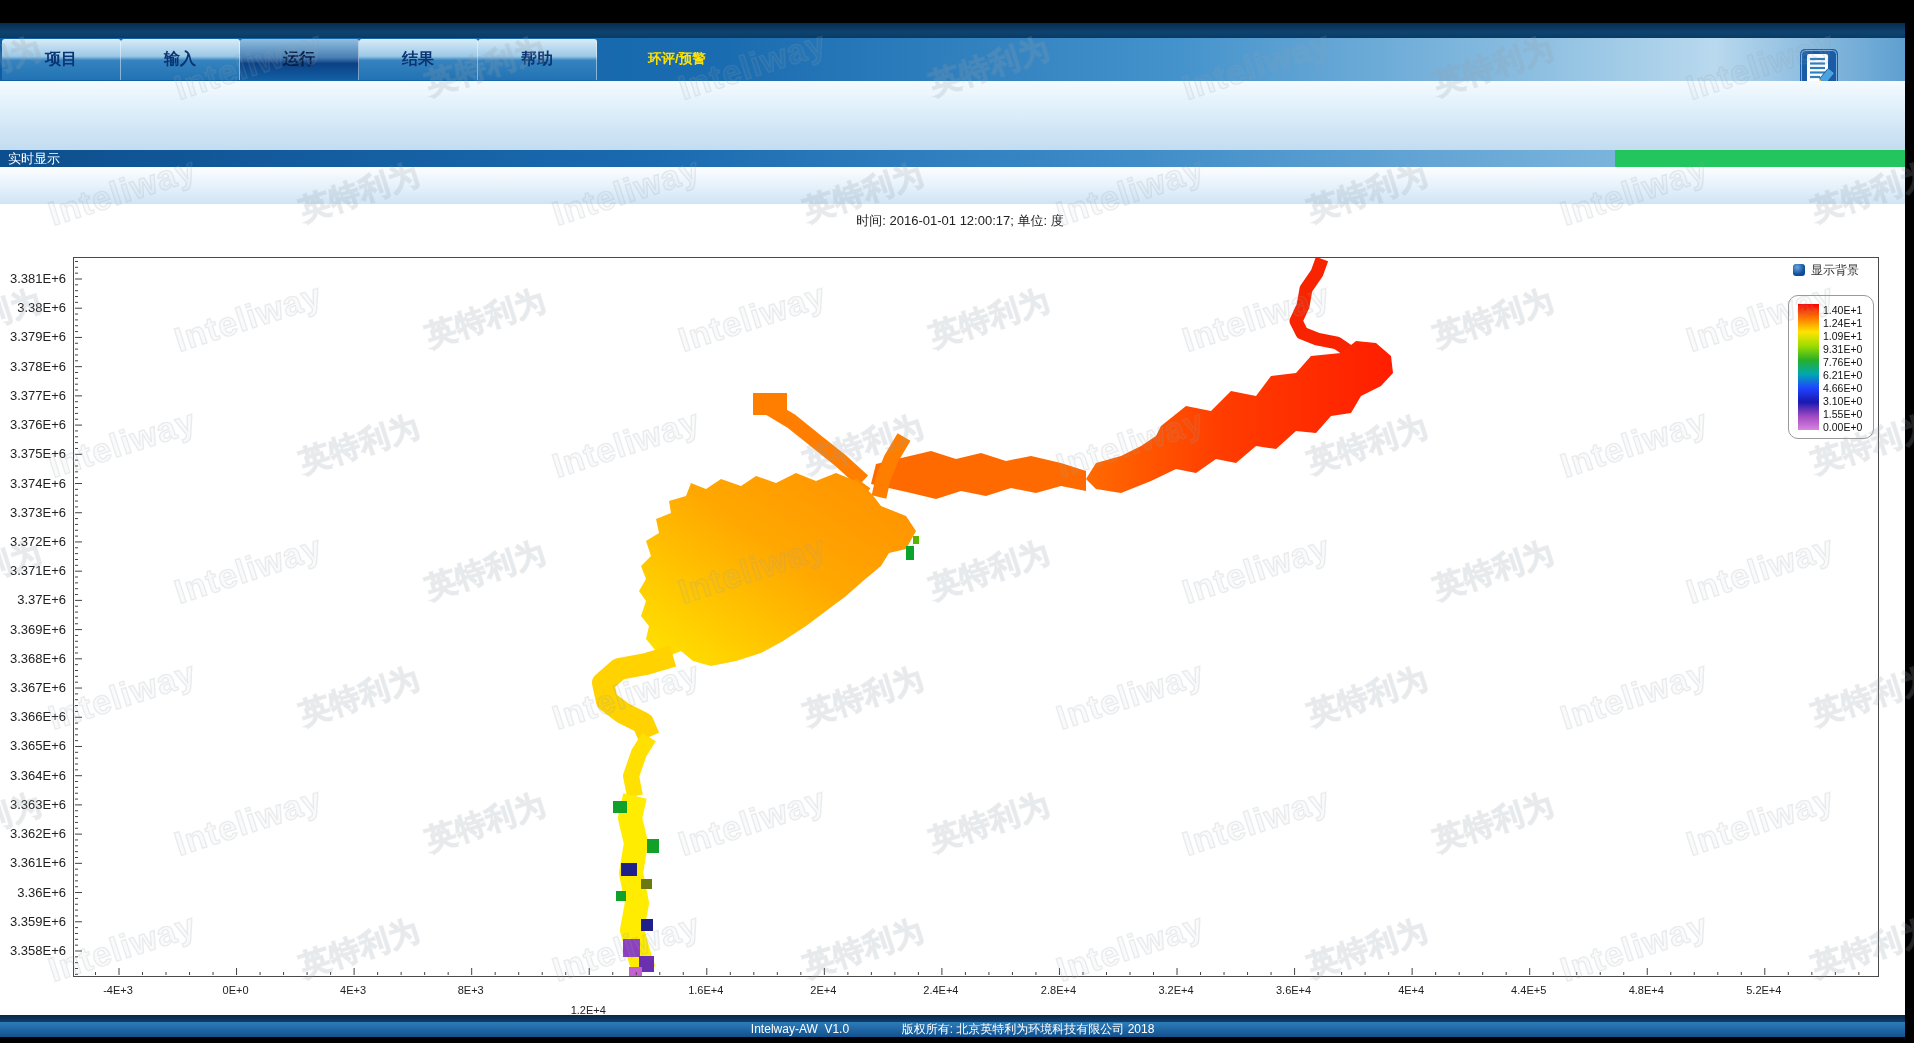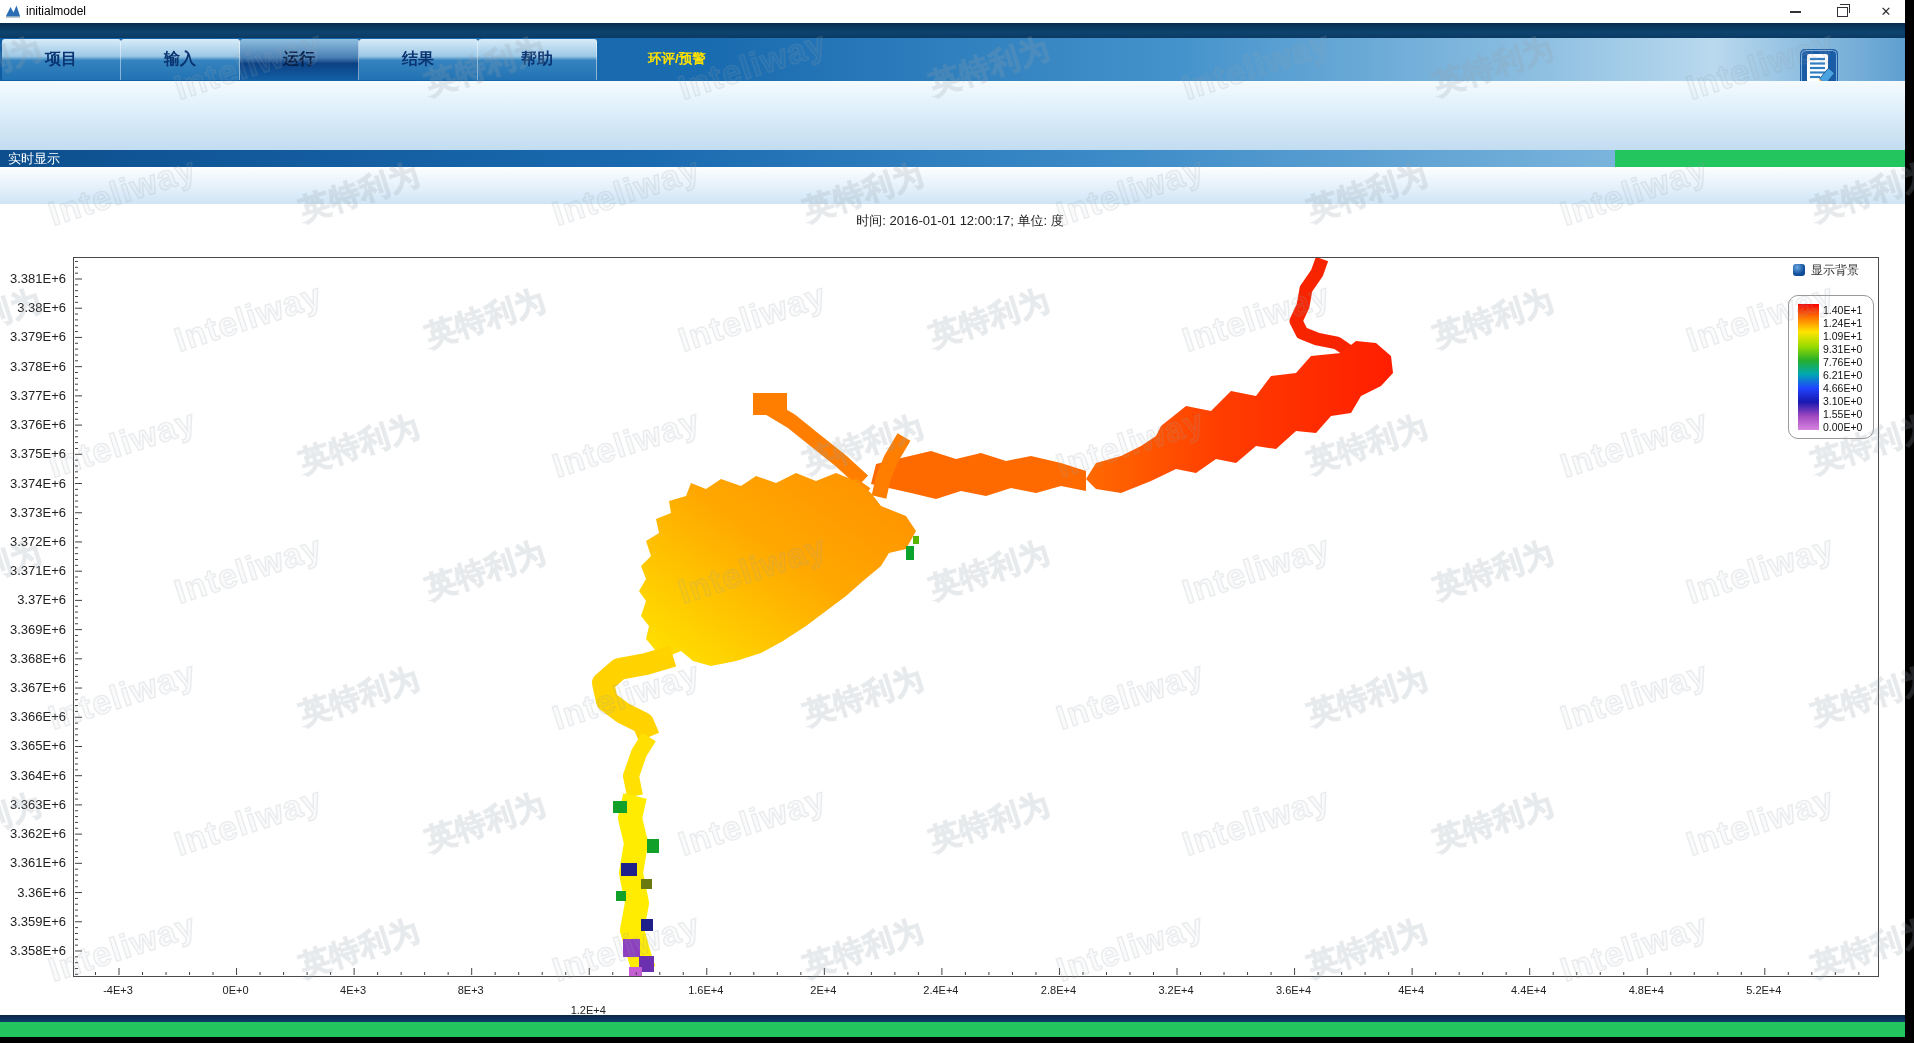--- a/index.html
+++ b/index.html
@@ -94,36 +94,20 @@
 
   #watermarks{left:0;top:28px;width:1914px;height:1010px;pointer-events:none;z-index:40;opacity:.55;}
   .wm{position:absolute;font-weight:bold;letter-spacing:1px;color:rgba(165,175,185,0.10);
       -webkit-text-stroke:1.4px rgba(148,158,168,0.34);transform:rotate(-18deg);white-space:nowrap;}
 </style>
 </head>
 <body>
 
 <div id="screen">
 
-  <div id="titlebar" class="abs">
-    <svg id="app-icon" class="abs" viewBox="0 0 16 16">
-      <path d="M1,13 L5.5,4 L8.5,9.5 L11.5,2.5 L15,13 Z" fill="#2a6db5"></path>
-      <rect x="1" y="13" width="14" height="1.6" fill="#8aa6bf"></rect>
-    </svg>
-    <span id="title-text" class="abs">initialmodel</span>
-    <div id="btn-min" class="abs wbtn">
-        <span class="min-glyph"></span>
-      </div>
-    <div id="btn-restore" class="abs wbtn">
-        <span class="restore-glyph"></span>
-      </div>
-    <div id="btn-close" class="abs wbtn">
-        <span class="close-glyph">✕</span>
-      </div>
-  </div>
 
   <div id="window" class="abs">
     <div id="navy-band" class="abs"></div>
 
     <div id="tab-row" class="abs">
       <div id="menu-tabs">
           <div class="tab" style="left: 2px;">项目</div>
           <div class="tab" style="left: 121px;">输入</div>
           <div class="tab active" style="left: 240px;">运行</div>
           <div class="tab" style="left: 359px;">结果</div>
@@ -463,21 +447,21 @@
           <div class="xlab" style="left: 306.116px; top: 780px;">4E+3</div>
           <div class="xlab" style="left: 423.674px; top: 780px;">8E+3</div>
           <div class="xlab" style="left: 541.232px; top: 800px;">1.2E+4</div>
           <div class="xlab" style="left: 658.79px; top: 780px;">1.6E+4</div>
           <div class="xlab" style="left: 776.348px; top: 780px;">2E+4</div>
           <div class="xlab" style="left: 893.906px; top: 780px;">2.4E+4</div>
           <div class="xlab" style="left: 1011.46px; top: 780px;">2.8E+4</div>
           <div class="xlab" style="left: 1129.02px; top: 780px;">3.2E+4</div>
           <div class="xlab" style="left: 1246.58px; top: 780px;">3.6E+4</div>
           <div class="xlab" style="left: 1364.14px; top: 780px;">4E+4</div>
-          <div class="xlab" style="left: 1481.7px; top: 780px;">4.4E+4</div>
+          <div class="xlab" style="left: 1481.7px; top: 780px;">4.4E+5</div>
           <div class="xlab" style="left: 1599.25px; top: 780px;">4.8E+4</div>
           <div class="xlab" style="left: 1716.81px; top: 780px;">5.2E+4</div>
         </div>
 
       <div id="legend-toggle" class="abs">
         <span class="cube"></span>
         <span class="txt">显示背景</span>
       </div>
       <div id="legend-box" class="abs">
         <div id="legend-bar" style="background: linear-gradient(rgb(251, 0, 0) 0%, rgb(255, 120, 0) 11.1%, rgb(255, 228, 0) 22.2%, rgb(156, 220, 0) 33.3%, rgb(40, 176, 40) 44.4%, rgb(0, 168, 176) 55.6%, rgb(32, 68, 255) 66.7%, rgb(24, 24, 176) 77.8%, rgb(160, 72, 192) 88.9%, rgb(216, 132, 224) 100%);"></div>
@@ -490,20 +474,24 @@
             <div class="leg-val" style="top: 73.25px;">6.21E+0</div>
             <div class="leg-val" style="top: 86.3px;">4.66E+0</div>
             <div class="leg-val" style="top: 99.35px;">3.10E+0</div>
             <div class="leg-val" style="top: 112.4px;">1.55E+0</div>
             <div class="leg-val" style="top: 125.45px;">0.00E+0</div>
           </div>
       </div>
     </div>
 
     <div id="bottom-sep" class="abs"></div>
+    <div id="statusbar" class="abs">
+      <span id="status-version">Intelway-AW  V1.0</span>
+      <span id="status-copyright">版权所有: 北京英特利为环境科技有限公司 2018</span>
+    </div>
   </div>
 
   <div id="watermarks" class="abs">
       <span class="wm" style="left: -80px; top: 18px; font-size: 30px;">英特利为</span>
       <span class="wm" style="left: 172px; top: 18px; font-size: 34px;">Inteliway</span>
       <span class="wm" style="left: 424px; top: 18px; font-size: 30px;">英特利为</span>
       <span class="wm" style="left: 676px; top: 18px; font-size: 34px;">Inteliway</span>
       <span class="wm" style="left: 928px; top: 18px; font-size: 30px;">英特利为</span>
       <span class="wm" style="left: 1180px; top: 18px; font-size: 34px;">Inteliway</span>
       <span class="wm" style="left: 1432px; top: 18px; font-size: 30px;">英特利为</span>

